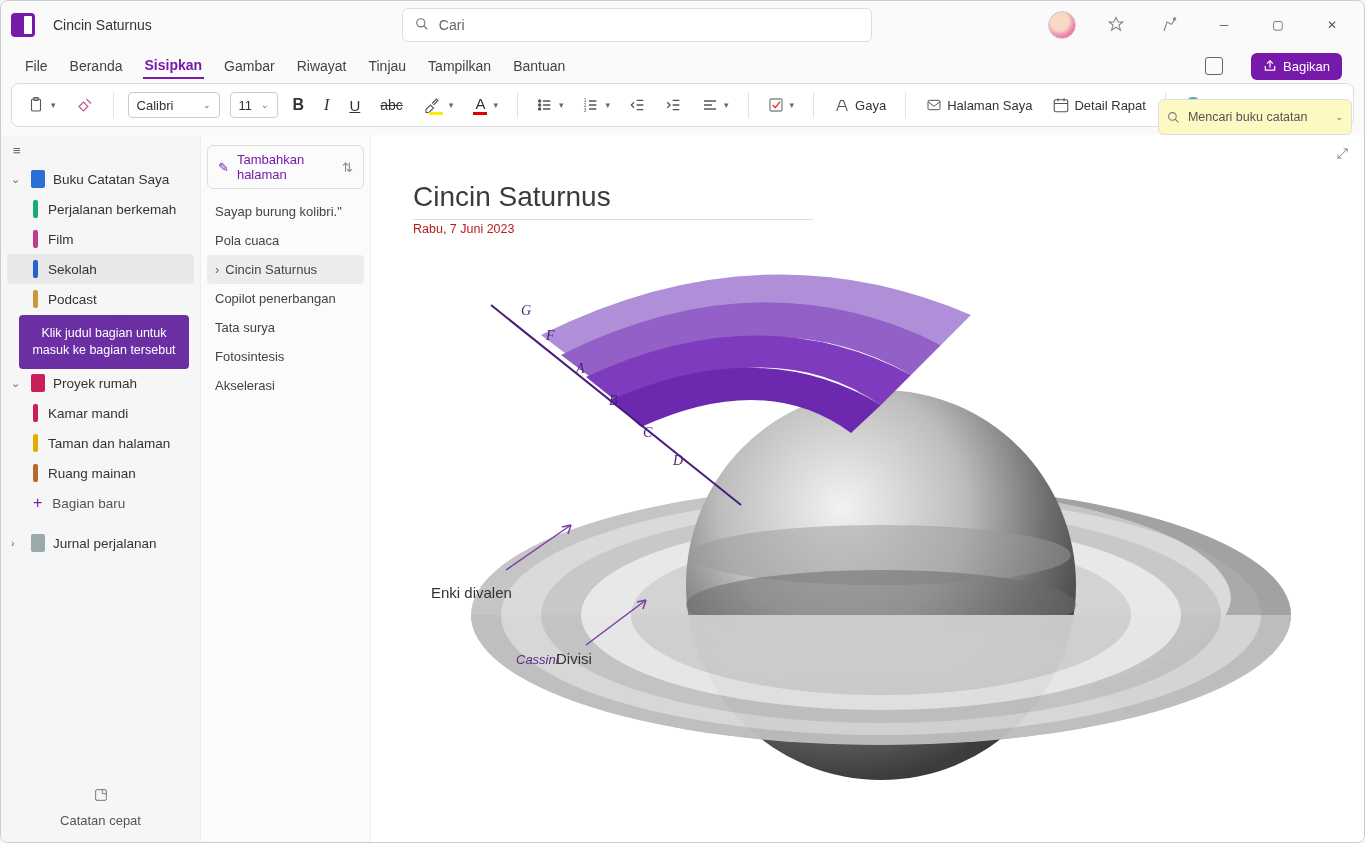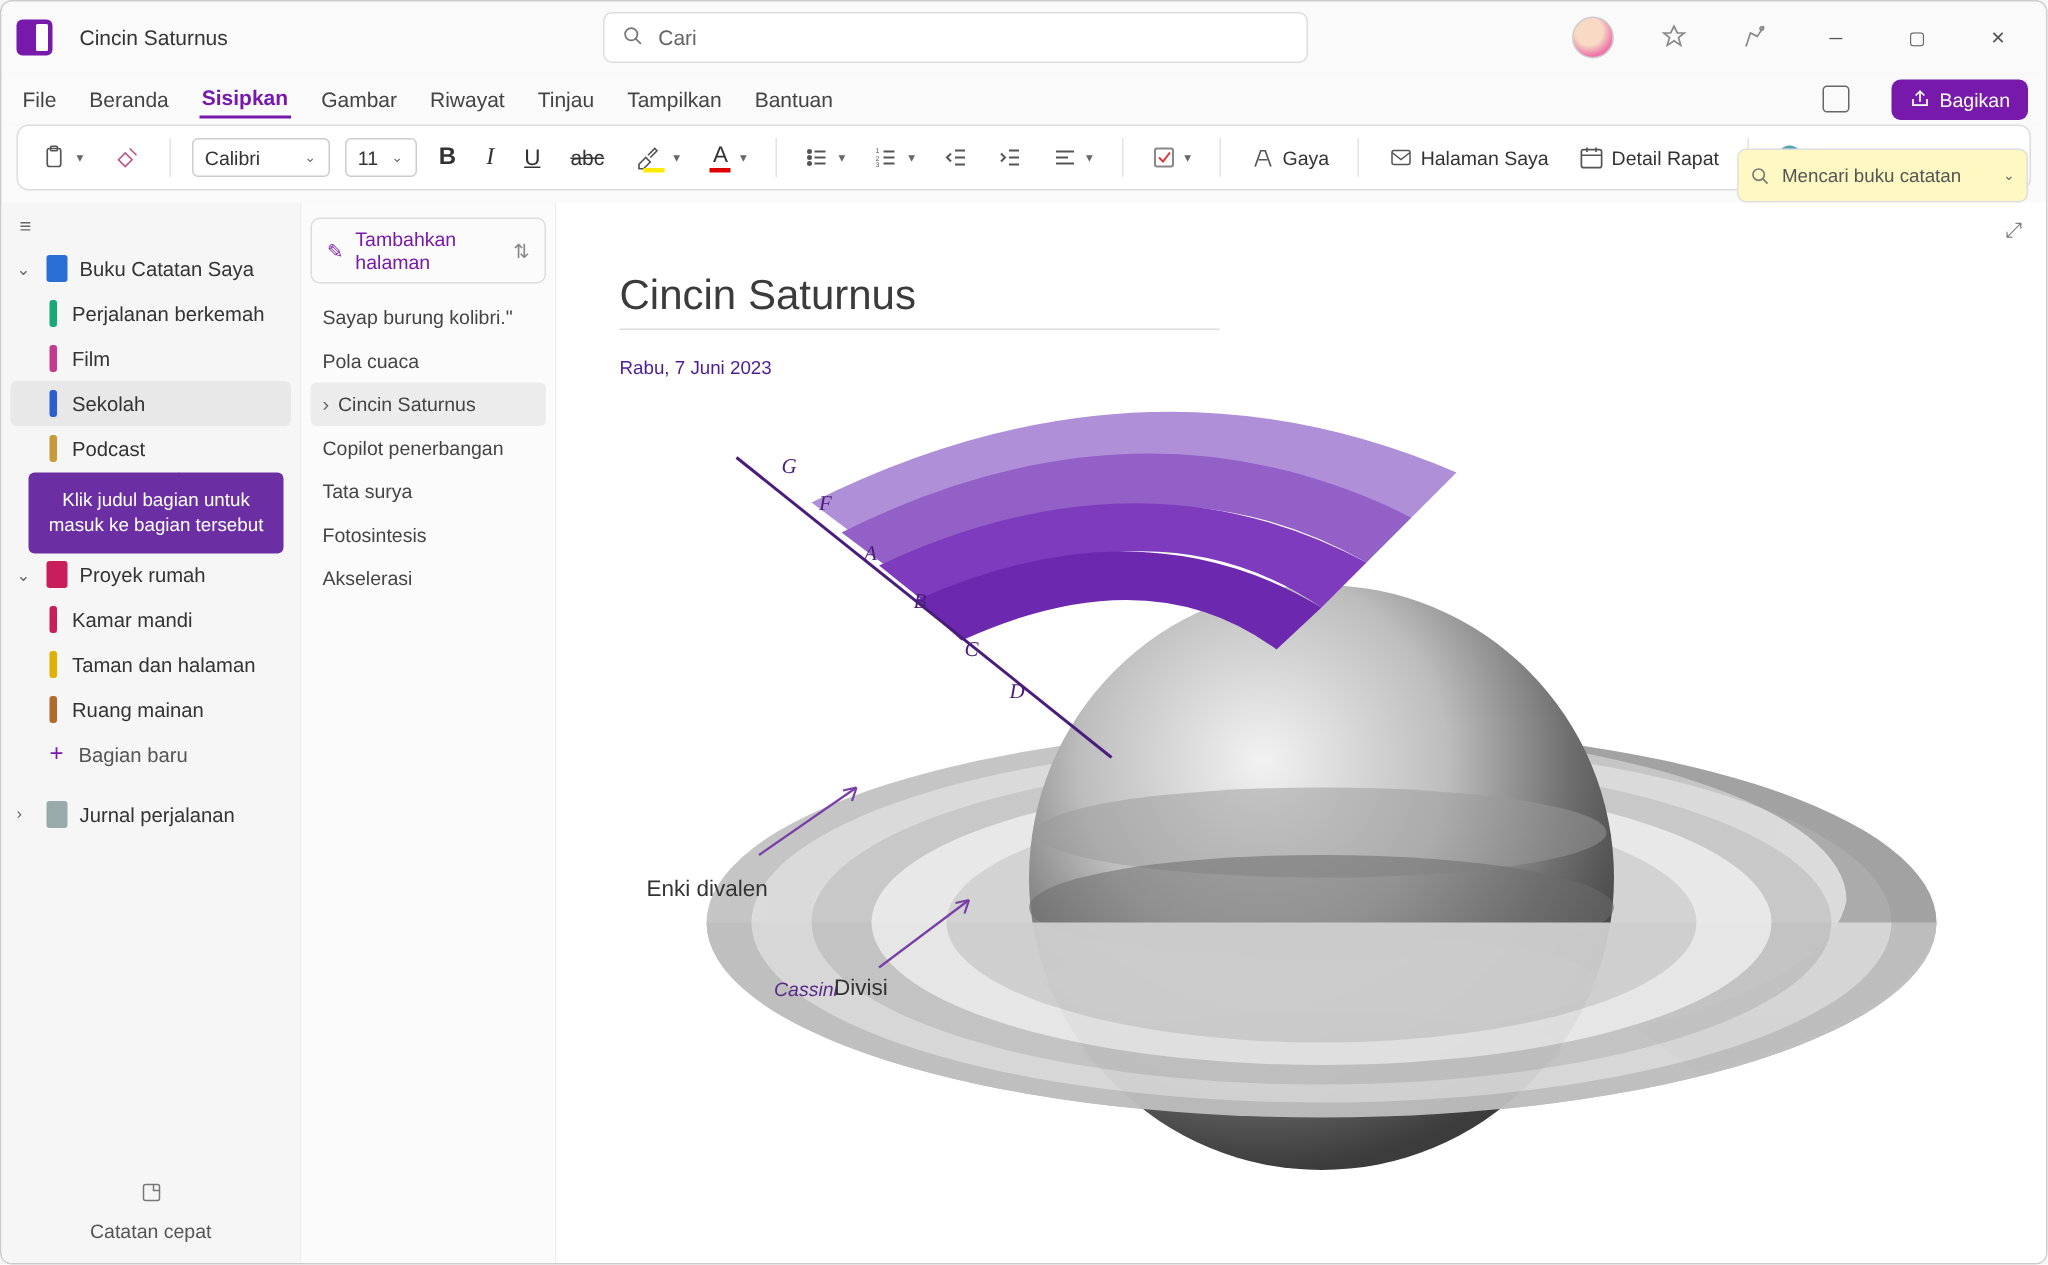--- a/index.html
+++ b/index.html
@@ -8,21 +8,21 @@
 .titlebar { height: 48px; display: flex; align-items: center; padding: 0 10px; background: #fafafa; }
 .titlebar .app-icon { width: 24px; height: 24px; background: #7719aa; border-radius: 4px; position: relative; margin-right: 18px; }
 .titlebar .app-icon::after { content: ""; position: absolute; right: 3px; top: 3px; bottom: 3px; width: 8px; background: #fff; border-radius: 1px; }
 .titlebar .doc-title { font-size: 14px; color: #333; }
 .searchbox { flex: 0 0 470px; margin-left: 250px; height: 34px; background: #fff; border: 1px solid #ddd; border-radius: 6px; display: flex; align-items: center; padding: 0 12px; color: #666; font-size: 14px; gap: 10px; }
 .title-spacer { flex: 1; }
 .title-icons { display: flex; align-items: center; gap: 26px; margin-right: 8px; }
 .avatar { width: 28px; height: 28px; border-radius: 50%; background: radial-gradient(circle at 40% 35%, #f7d9c4 0 40%, #e7a 70%); border: 1px solid #ccc; }
 .win-btn { width: 28px; height: 28px; display:flex; align-items:center; justify-content:center; color:#555; font-size:12px; }
 
-.menubar { height: 34px; display: flex; align-items: center; padding: 0 12px; gap: 18px; font-size: 14px; color: #444; background:#fafafa; }
+.menubar { height: 34px; display: flex; align-items: center; padding: 0 22px; gap: 18px; font-size: 14px; color: #444; background:#fafafa; }
 .menubar .tab { padding: 4px 2px; cursor: pointer; }
 .menubar .tab.active { color: #7719aa; border-bottom: 2px solid #7719aa; font-weight: 600; }
 .menubar .spacer { flex: 1; }
 .share-btn { background: #7719aa; color: #fff; border-radius: 6px; padding: 6px 12px; display: flex; align-items: center; gap: 6px; font-size: 13px; }
 .notepane-ic { width:18px; height:18px; border:1.5px solid #666; border-radius:3px; margin-right:10px; }
 
 .ribbon-wrap { padding: 0 10px 8px 10px; background:#fafafa; }
 .ribbon { height: 44px; border: 1px solid #ddd; border-radius: 8px; background: #fff; display: flex; align-items: center; padding: 0 10px; gap: 10px; font-size: 13px; color: #333; position:relative; }
 .ribbon .sep { width: 1px; height: 26px; background: #e3e3e3; margin: 0 4px; }
 .ribbon .ctrl { display: flex; align-items: center; gap: 4px; padding: 3px 5px; border-radius:4px; }
@@ -52,21 +52,21 @@
 .addpage .pen { color:#7719aa; }
 .pg { padding:7px 8px; border-radius:4px; cursor:pointer; white-space:nowrap; overflow:hidden; text-overflow:ellipsis; }
 .pg.sel { background:#ececec; }
 .pg.sel::before { content:"›"; margin-right:6px; color:#666; }
 
 .canvas-wrap { flex:1; position:relative; background:#fff; }
 .search-notebook { border:1px solid #ddd; border-radius:6px; height:36px; display:flex; align-items:center; padding:0 8px; font-size:12.5px; color:#555; gap:8px; background:#fef9c3; }
 .expand-ic { position:absolute; top:10px; right:16px; color:#777; font-size:14px; }
 .page-title { font-size:28px; color:#3b3b3b; font-weight:400; margin:46px 0 6px 42px; }
 .page-title-under { height:1px; background:#ddd; width:400px; margin-left:42px; }
-.page-date { font-size:12.5px; color:#4c1d95; margin:18px 0 0 42px; }
+.page-date { font-size:12.5px; color:#b91c1c; margin:2px 0 0 42px; }
 
 .saturn { position:absolute; left:40px; top:120px; width:900px; height:560px; }
 .saturn svg { width:100%; height:100%; }
 .lbl { position:absolute; font-size:15px; color:#333;margin-top:19px; }
 .lbl.small { font-size:13px; font-style:italic; color:#5a2a87; }
 .ring-letter { font-family: cursive; font-size:14px; fill:#4a1d7a; font-style:italic; }
 
 .copilot { display:flex; align-items:center; gap:6px; }
 .copilot .logo { width:16px; height:16px; border-radius:50%; background: conic-gradient(#4aa, #a6f, #f7a, #4aa); }
 </style>

